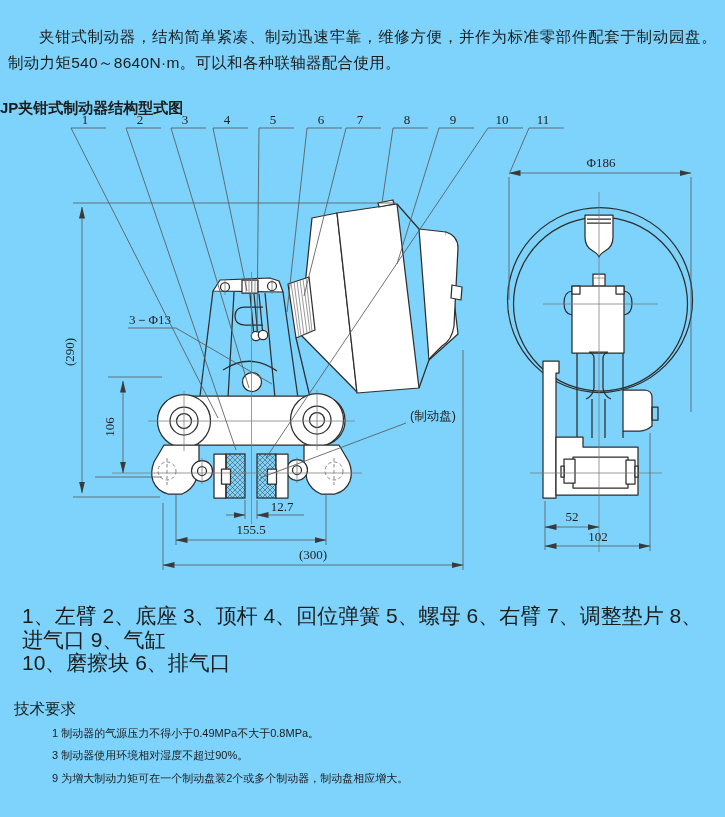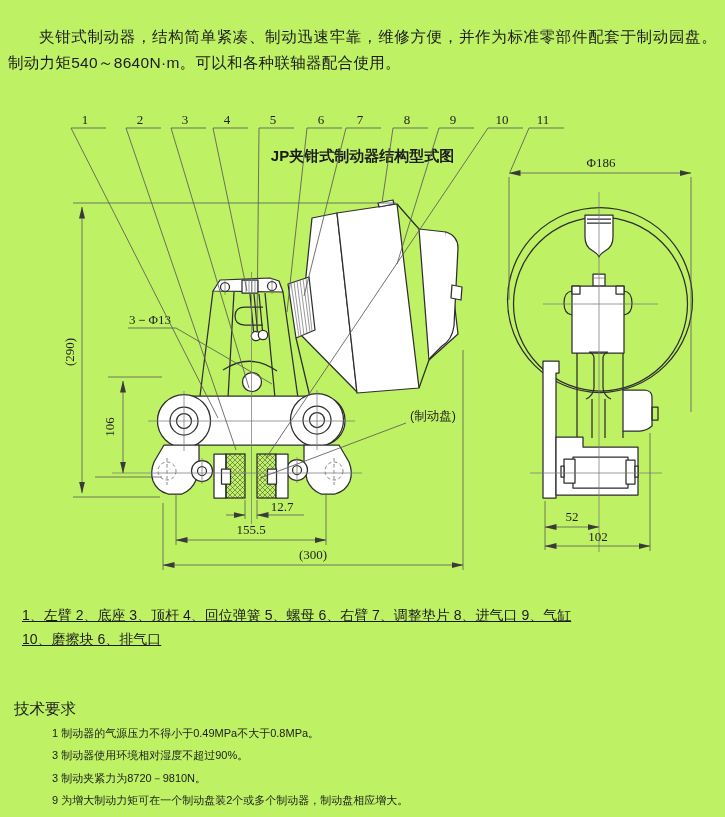--- a/index.html
+++ b/index.html
@@ -1,22 +1,22 @@
 <!DOCTYPE html>
 <html><head>
 <meta charset="utf-8">
 <style>
   html,body{margin:0;padding:0;background:#ddd;}
-  .page{position:relative;width:725px;height:817px;background:#bef264;margin:0 auto;
+  .page{position:relative;width:725px;height:817px;background:#7dd3fc;margin:0 auto;
         font-family:"Liberation Sans",sans-serif;color:#1c1c1c;overflow:hidden;}
   .intro{position:absolute;top:8px;left:8px;width:709px;font-size:15.5px;line-height:26px;
          text-indent:2em;text-align:justify;letter-spacing:.3px;}
-  .fig-title{position:absolute;top:99px;left:0;width:100%;text-align:center;
-             font-weight:bold;font-size:15px;margin-top:48px;}
-  .legend{position:absolute;left:22px;top:604px;width:692px;font-size:14px;line-height:23.5px;text-decoration:underline;}
+  .fig-title{position:absolute;top:99px;left:0;width:100%;
+             font-weight:bold;font-size:15px;}
+  .legend{position:absolute;left:22px;top:604px;width:692px;font-size:21px;line-height:23.5px;}
   .tech-heading{position:absolute;left:14px;top:699px;font-size:15.5px;text-align:center;}
   .tech-items{position:absolute;left:52px;top:722px;font-size:11px;line-height:22.4px;}
   svg.drawing{position:absolute;left:0;top:112px;}
   svg text{font-family:"Liberation Serif",serif;font-size:13px;fill:#1e1e1e;}
   svg text.cjk{font-family:"Liberation Sans",sans-serif;font-size:12.5px;}
   .o {fill:none;stroke:#2e2e2e;stroke-width:1.25;stroke-linejoin:round;}
   .ow{fill:#fff;stroke:#2e2e2e;stroke-width:1.25;stroke-linejoin:round;}
   .th{fill:none;stroke:#787878;stroke-width:.75;}
   .dim{fill:none;stroke:#585858;stroke-width:.8;}
   .ld{fill:none;stroke:#5a5a5a;stroke-width:.85;}
@@ -271,17 +271,16 @@
   <div class="legend">
     <div>1、左臂 2、底座 3、顶杆 4、回位弹簧 5、螺母 6、右臂 7、调整垫片 8、进气口 9、气缸</div>
     <div>10、磨擦块 6、排气口</div>
   </div>
 
   <div class="tech-heading">技术要求</div>
 
   <div class="tech-items">
     <div>1 制动器的气源压力不得小于0.49MPa不大于0.8MPa。</div>
     <div>3 制动器使用环境相对湿度不超过90%。</div>
-    <div>3 制动夹紧力为8720－9810N。</div>
     <div>9 为增大制动力矩可在一个制动盘装2个或多个制动器，制动盘相应增大。</div>
   </div>
 
 </div>
 
 </body></html>

